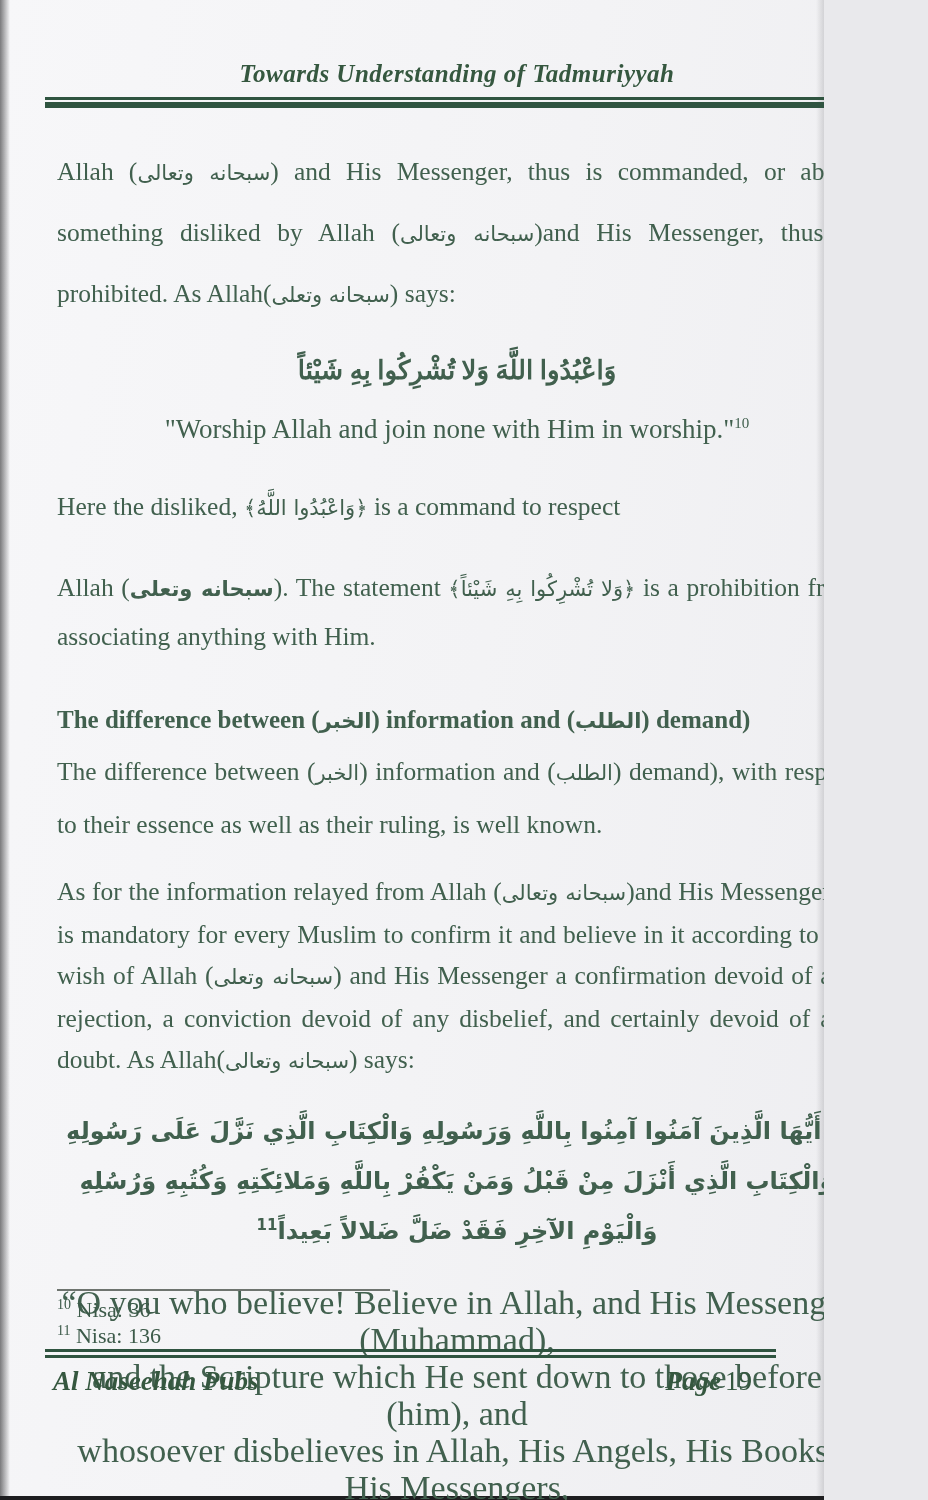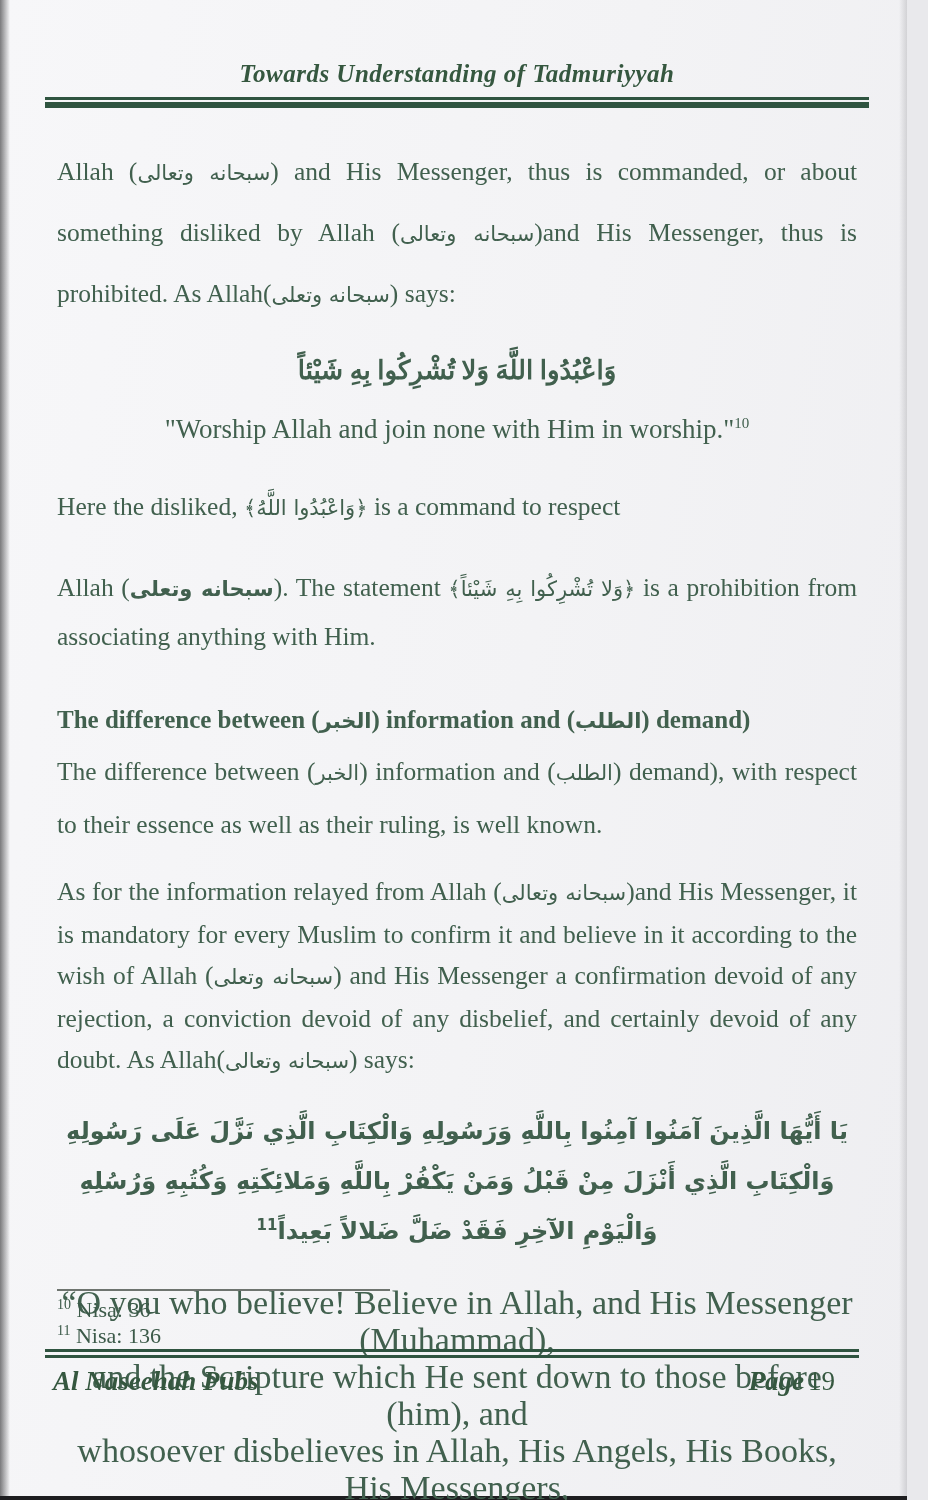--- a/index.html
+++ b/index.html
@@ -1,19 +1,19 @@
 <!DOCTYPE html>
 <html><head>
 <meta charset="utf-8">
 <style>
   html,body { margin:0; padding:0; }
   body { width:928px; background:#e9e9ec; font-family:"Liberation Serif", serif; }
 
   .page {
-    position:relative; width:907px; height:1500px; overflow:hidden;
+    position:relative; width:824px; height:1500px; overflow:hidden;
     background:linear-gradient(100deg,#f7f7f9 0%,#f3f3f5 55%,#eeeef1 100%);
     color:var(--ink,#41604e);
   }
   .edge-left  { position:absolute; left:0; top:0; width:10px; height:100%;
                 background:linear-gradient(90deg,rgba(20,20,22,.55),rgba(20,20,22,0)); }
   .edge-bottom{ position:absolute; left:0; bottom:0; width:100%; height:4px; background:#1e1e20; }
   .edge-right { position:absolute; right:0; top:0; width:8px; height:100%;
                 background:linear-gradient(270deg,rgba(120,120,125,.25),rgba(120,120,125,0)); }
 
   .content { position:absolute; left:57px; width:800px; top:0; }

